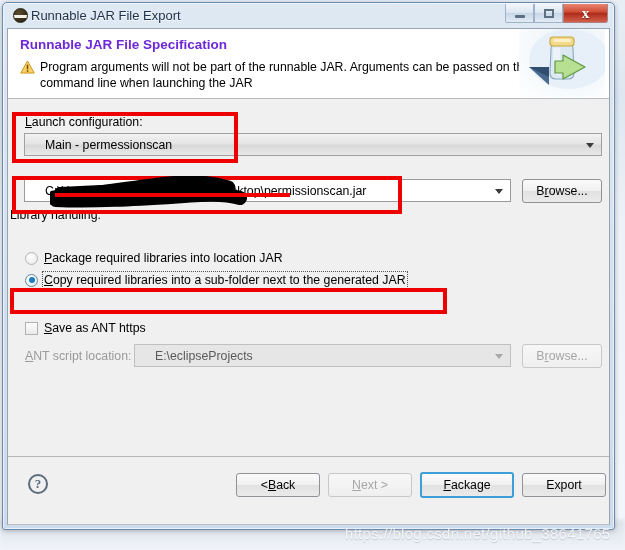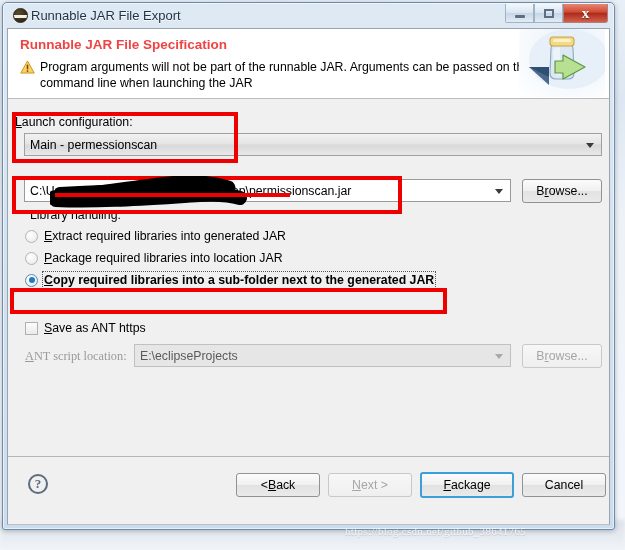--- a/index.html
+++ b/index.html
@@ -144,21 +144,21 @@
     height: 69px;
     position: relative;
     border-bottom: 1px solid #b8bcc0;
     overflow: hidden;
   }
   .banner-title {
     position: absolute;
     left: 12px; top: 8px;
     font-size: 13.5px;
     font-weight: bold;
-    color: #ef4444;
+    color: #6d28d9;
   }
   .banner-msg {
     position: absolute;
     left: 32px; top: 30px;
     width: 500px;
     font-size: 12.3px;
     line-height: 16px;
     color: #000000;
   }
   .warn-icon {
@@ -195,21 +195,21 @@
 
   
   .combo {
     position: absolute;
     height: 23px;
     border: 1px solid #a0a0a0;
     box-sizing: border-box;
     background: linear-gradient(180deg,#f2f2f2 0%, #e4e4e4 48%, #d8d8d8 52%, #e9e9e9 100%);
     display: flex;
     align-items: center;
-    padding-left: 5px;
+    padding-left: 20px;
     font-size: 12.3px;
     color: #000;
   }
   .combo .arrow {
     position: absolute;
     right: 7px; top: 50%;
     margin-top: -2px;
     width: 0; height: 0;
     border-left: 4px solid transparent;
     border-right: 4px solid transparent;
@@ -272,21 +272,20 @@
     background: #1a7fc1;
   }
   .radio-label {
     margin-left: 6px;
     font-size: 12.3px;
     white-space: nowrap;
   }
   .radio-label.focus {
     outline: 1px dotted #555;
     outline-offset: 1px;
-    font-weight: bold;
   }
   .cb {
     width: 13px; height: 13px;
     border: 1px solid #b0b0b0;
     background: linear-gradient(180deg,#fdfdfd,#eaeaea);
     box-sizing: border-box;
     flex: 0 0 auto;
   }
 
   
@@ -328,26 +327,26 @@
     position: absolute;
     height: 4px;
     background: #f00000;
     pointer-events: none;
   }
 
   
   .watermark {
     position: absolute;
     left: 345px; top: 525px;
-    font-size: 11px;
+    font-size: 15px;
     color: rgba(255,255,255,.78);
     letter-spacing: .3px;
     text-shadow: 0 1px 1px rgba(120,130,145,.35);
     white-space: nowrap;
-    font-family: Liberation Serif, serif;
+    font-family: Liberation Sans, sans-serif;
   }
 </style>
 </head>
 <body>
 
 <div class="backdrop">
   <div class="backdrop-smear"></div>
   <div class="backdrop-smear2"></div>
 </div>
 
@@ -392,62 +391,58 @@
           <rect x="31" y="8" width="24" height="9" rx="3" fill="#f3d98a" stroke="#c9a640" stroke-width="1.1"></rect>
           <rect x="34" y="10" width="18" height="3" rx="1.5" fill="#fbf0c6"></rect>
 
           <polygon points="44,32 44,26 66,38 44,50 44,44 36,44 36,32" fill="#b8e092" stroke="#5f9740" stroke-width="1.2" stroke-linejoin="round"></polygon>
         </svg>
       </div>
     </div>
 
     <div class="form">
 
-      <div class="lbl" style="left:7px; top:16px;text-align:right;"><span class="u">L</span><span>aunch configuration:</span></div>
+      <div class="lbl" style="left:17px; top:16px;text-align:right;"><span class="u">L</span><span>aunch configuration:</span></div>
 
       <div class="combo" style="left:16px; top:34px; width:578px;">
         <span>Main - permessionscan</span>
         <span class="arrow"></span>
       </div>
 
 
       <div class="combo white" style="left:16px; top:80px; width:487px;">
         <span><span>C:\Users\</span><span style="display:inline-block;width:128px;"></span><span>esktop\permissionscan.jar</span></span>
         <span class="arrow"></span>
       </div>
 
       <div class="btn" style="left:514px; top:80px; width:80px;">
           <span>B</span>
           <span class="u">r</span>
           <span>owse...</span>
         </div>
 
-      <div class="lbl" style="left:22px; top:109px;">Library handling:</div>
-
-      <div class="radio-row" style="left:17px; top:130px;">
-        <span class="radio"></span>
-        <span class="radio-label"><span class="u">E</span><span>xtract required libraries into generated JAR</span></span>
-      </div>
+      <div class="lbl" style="left:2px; top:109px;">Library handling:</div>
+
 
       <div class="radio-row" style="left:17px; top:152px;">
         <span class="radio"></span>
         <span class="radio-label"><span class="u">P</span><span>ackage required libraries into location JAR</span></span>
       </div>
 
       <div class="radio-row" style="left:17px; top:174px;">
         <span class="radio checked"></span>
         <span class="radio-label focus"><span class="u">C</span><span>opy required libraries into a sub-folder next to the generated JAR</span></span>
       </div>
 
       <div class="radio-row" style="left:17px; top:222px;">
         <span class="cb"></span>
         <span class="radio-label"><span class="u">S</span><span>ave as ANT https</span></span>
       </div>
 
-      <div class="lbl dim" style="left:17px; top:250px;font-family:Liberation Serif, serif;"><span class="u">A</span><span>NT script location:</span></div>
+      <div class="lbl dim" style="left:17px; top:250px;"><span class="u">A</span><span>NT script location:</span></div>
 
       <div class="combo disabled" style="left:126px; top:245px; width:377px;">
         <span>E:\eclipseProjects</span>
         <span class="arrow"></span>
       </div>
 
       <div class="btn disabled" style="left:514px; top:245px; width:80px;">
           <span>B</span>
           <span class="u">r</span>
           <span>owse...</span>
@@ -466,21 +461,21 @@
       <div class="btn disabled" style="left:320px; top:374px; width:84px;">
           <span class="u">N</span>
           <span>ext &gt;</span>
         </div>
 
       <div class="btn default" style="left:412px; top:373px; width:94px; height:26px;">
           <span class="u">F</span>
           <span>ackage</span>
         </div>
 
-      <div class="btn" style="left:514px; top:374px; width:84px;">Cancel</div>
+      <div class="btn" style="left:514px; top:374px; width:84px;">Export</div>
 
     </div>
   </div>
 </div>
 
 <div class="redbox" style="left:12px; top:112px; width:226px; height:51px;"></div>
 
 <div class="redbox" style="left:12px; top:176px; width:390px; height:38px;"></div>
 
 <div class="redbox" style="left:10px; top:288px; width:437px; height:26px;"></div>

